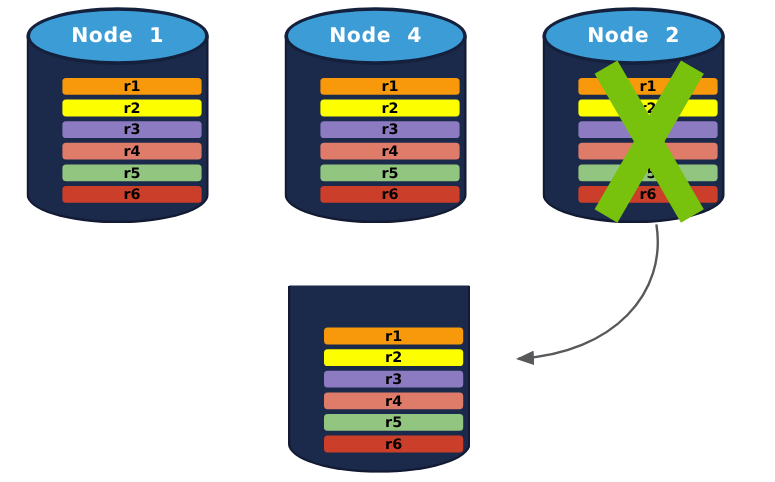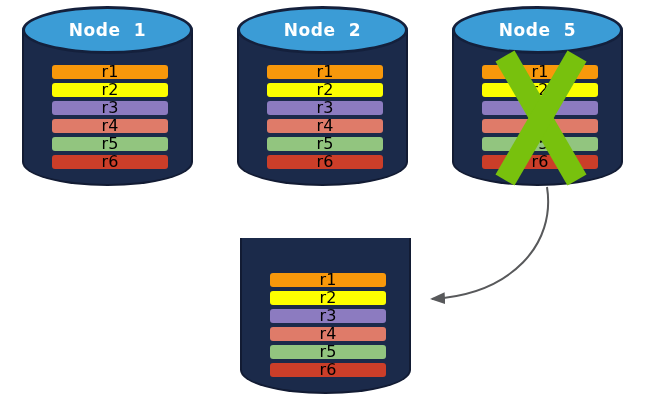--- a/index.html
+++ b/index.html
@@ -4,21 +4,21 @@
 <style>
   html,body{margin:0;padding:0;}
   body{
     width:646px;height:402px;position:relative;overflow:hidden;
     background:#ffffff;
     font-family:"DejaVu Sans","Liberation Sans",sans-serif;
   }
   .stage{position:absolute;inset:0;}
 
   
-  .node{position:absolute;width:171px;height:180px;}
+  .node{position:absolute;width:152px;height:180px;}
   .node.n1{left:22px;top:6px;}
   .node.n2{left:237px;top:6px;}
   .node.n3{left:452px;top:6px;}
   .node.n4{left:240px;top:214px;}
 
   .cyl-body{
     position:absolute;left:0;right:0;top:24px;bottom:0;
     border:2px solid #121B33;border-top:none;
     border-radius:0 0 50% 50% / 0 0 24px 24px;
     box-sizing:border-box;
@@ -41,21 +41,21 @@
   .rows{
     position:absolute;left:30px;top:59px;width:116px;
     display:flex;flex-direction:column;gap:4px;
     z-index:3;
   }
   .row{
     height:14px;border-radius:3px;
     display:flex;align-items:center;justify-content:center;
   }
   .row-label{
-    font-size:16px;font-weight:normal;color:#000;line-height:14px;
+    font-size:12px;font-weight:bold;color:#000;line-height:14px;
     user-select:none;
   }
 
   
   .fail-x{
     position:absolute;left:42px;top:42px;width:94px;height:140px;
     z-index:5;overflow:visible;
   }
 
   
@@ -92,21 +92,21 @@
         </div>
       <div class="row" style="background-color: rgb(203, 62, 41);">
           <span class="row-label">r6</span>
         </div>
     </div>
   </div>
 
   <div class="node n2">
     <div class="cyl-body" style="background-color: rgb(27, 42, 74);"></div>
     <div class="cyl-top" style="background-color: rgb(59, 156, 214);">
-      <span class="node-title">Node 2</span>
+      <span class="node-title">Node 4</span>
     </div>
     <div class="rows">
       <div class="row" style="background-color: rgb(248, 152, 11);">
           <span class="row-label">r1</span>
         </div>
       <div class="row" style="background-color: rgb(253, 255, 0);">
           <span class="row-label">r2</span>
         </div>
       <div class="row" style="background-color: rgb(140, 123, 192);">
           <span class="row-label">r3</span>
@@ -119,21 +119,21 @@
         </div>
       <div class="row" style="background-color: rgb(203, 62, 41);">
           <span class="row-label">r6</span>
         </div>
     </div>
   </div>
 
   <div class="node n3">
     <div class="cyl-body" style="background-color: rgb(27, 42, 74);"></div>
     <div class="cyl-top" style="background-color: rgb(59, 156, 214);">
-      <span class="node-title">Node 5</span>
+      <span class="node-title">Node 2</span>
     </div>
     <div class="rows">
       <div class="row" style="background-color: rgb(248, 152, 11);">
           <span class="row-label">r1</span>
         </div>
       <div class="row" style="background-color: rgb(253, 255, 0);">
           <span class="row-label">r2</span>
         </div>
       <div class="row" style="background-color: rgb(140, 123, 192);">
           <span class="row-label">r3</span>

